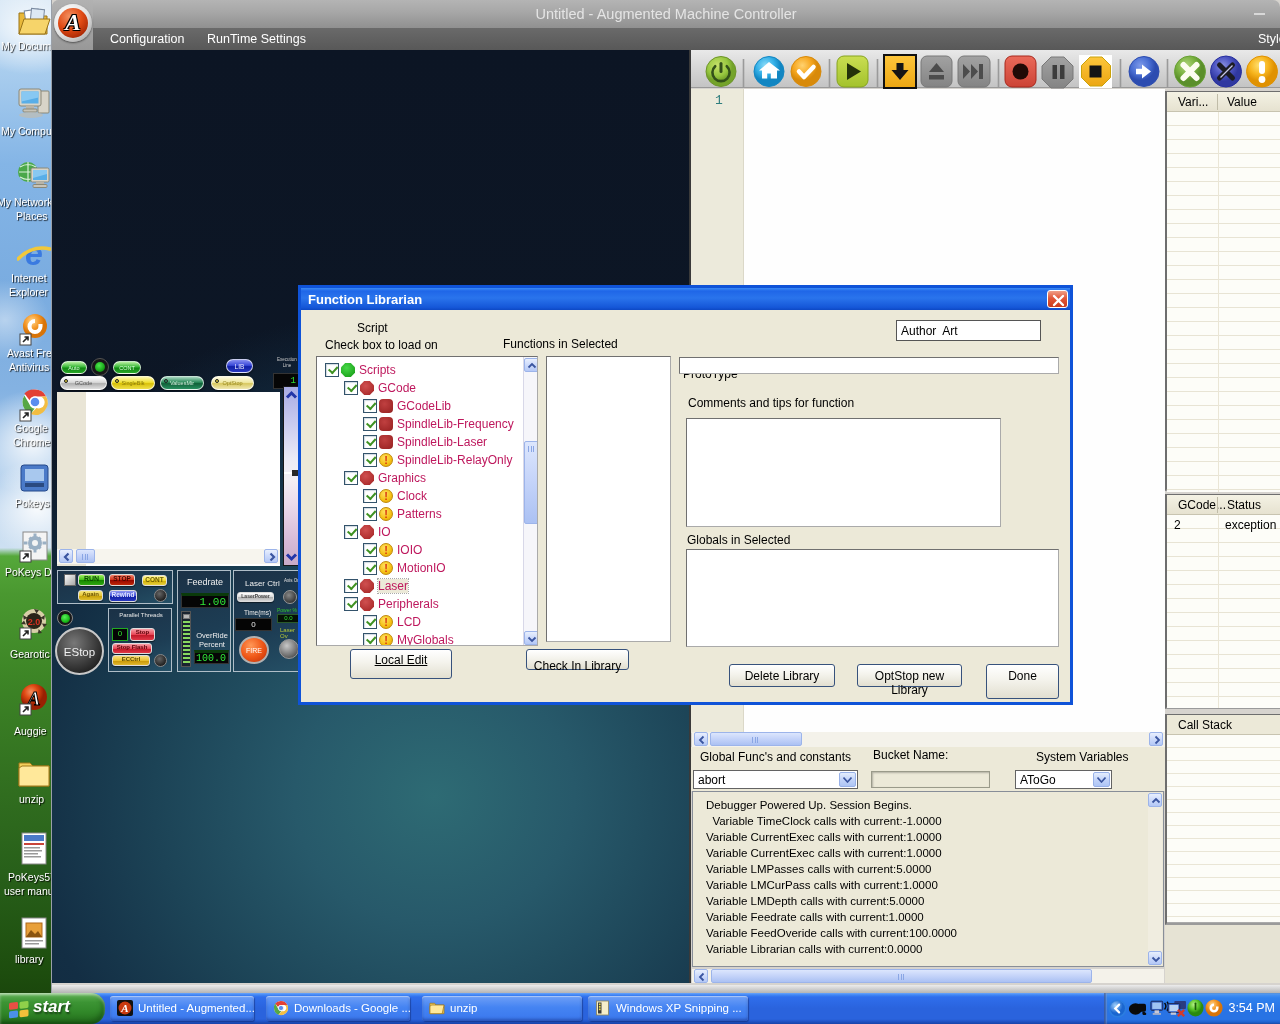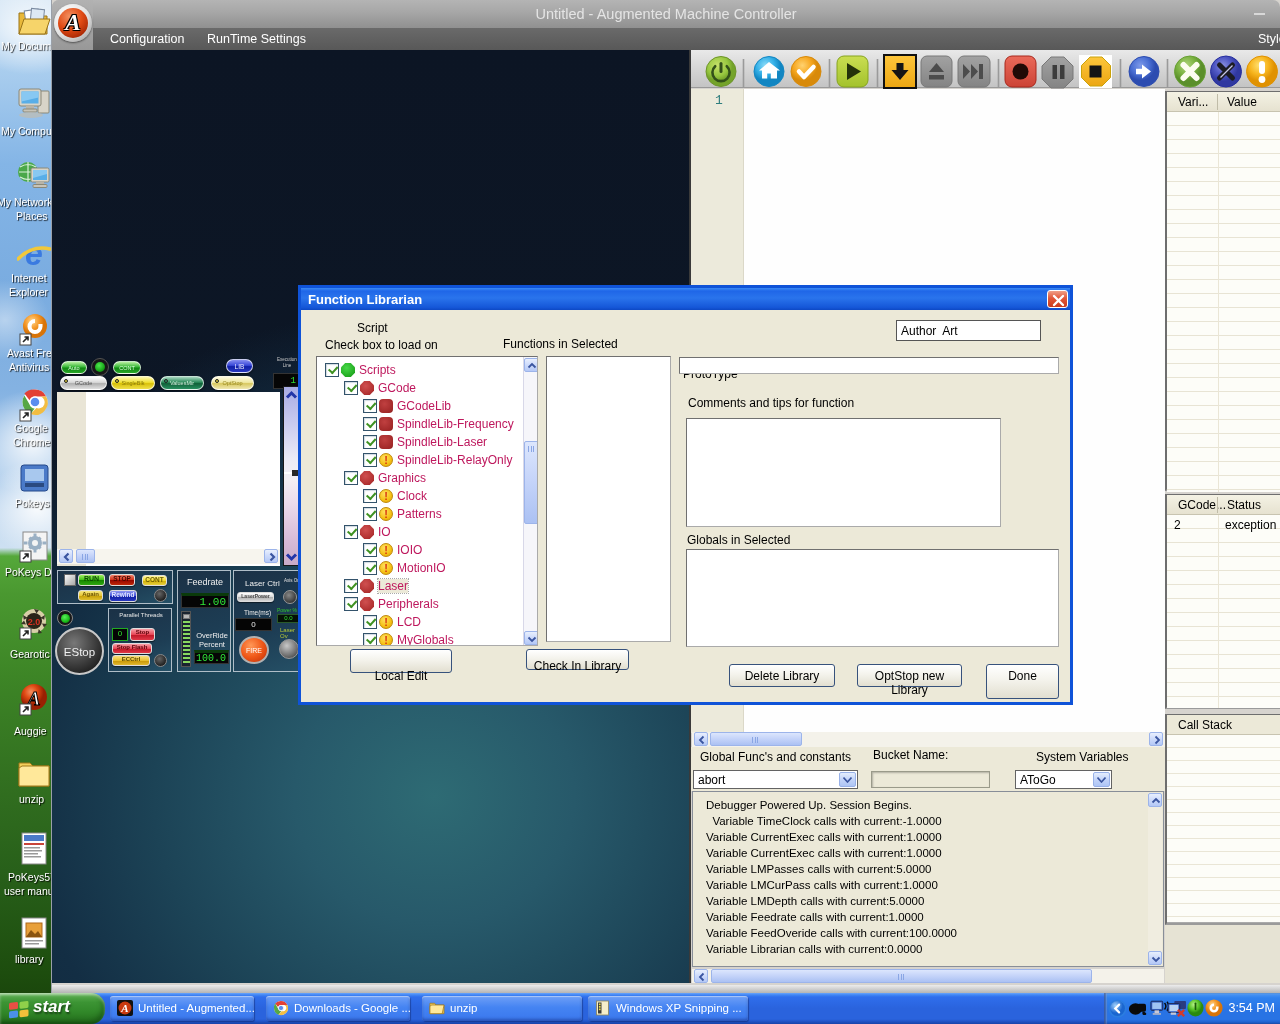--- a/index.html
+++ b/index.html
@@ -664,21 +664,21 @@
               <path d="M3.5 8.5 7 5l3.5 3.5" stroke="#3a55a0" stroke-width="1.8" fill="none"></path>
             </svg></div>
         <div class="sbthumb ab" style="left:0px;top:84px;width:15px;height:83px;"></div>
         <div class="sbbtn ab" style="left:0px;bottom:1px;width:15px;"><svg width="14" height="14" viewBox="0 0 14 14">
               <path d="M3.5 5.5 7 9l3.5-3.5" stroke="#3a55a0" stroke-width="1.8" fill="none"></path>
             </svg></div>
       </div>
     </div>
 
     <div class="dbox ab" style="left:245px;top:68px;width:125px;height:286px;"></div>
-    <div class="xpbtn" style="left:49px;top:361px;width:102px;height:24px;padding-top:19px;">Local Edit</div>
+    <div class="xpbtn" style="left:49px;top:361px;width:102px;height:30px;padding-top:3px;text-decoration:underline;">Local Edit</div>
     <div class="xpbtn" style="left:225px;top:361px;width:103px;height:21px;padding-top:9px;">Check In Library</div>
     <div class="dlab ab" style="left:387px;top:108px;">Comments and tips for function</div>
     <div class="dbox ab" style="left:385px;top:130px;width:315px;height:109px;"></div>
     <div class="dlab ab" style="left:386px;top:245px;">Globals in Selected</div>
     <div class="dbox ab" style="left:385px;top:261px;width:373px;height:98px;"></div>
     <div class="xpbtn" style="left:428px;top:376px;width:106px;height:23px;padding-top:4px;">Delete Library</div>
     <div class="xpbtn" style="left:556px;top:376px;width:105px;height:23px;padding-top:4px;">OptStop new Library</div>
     <div class="xpbtn" style="left:685px;top:376px;width:73px;height:35px;padding-top:4px;">Done</div>
   </div>
 

